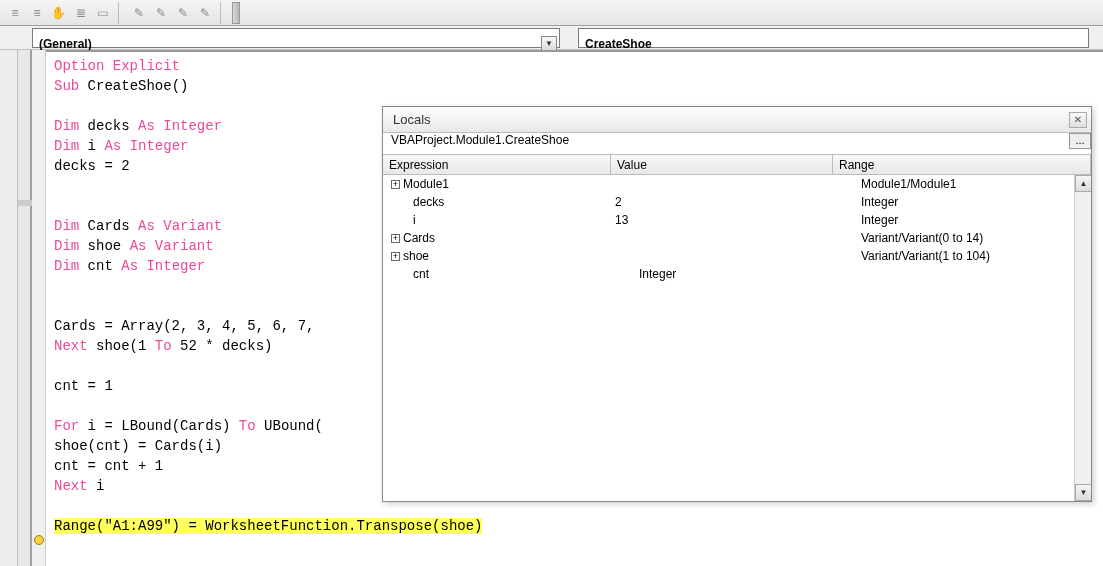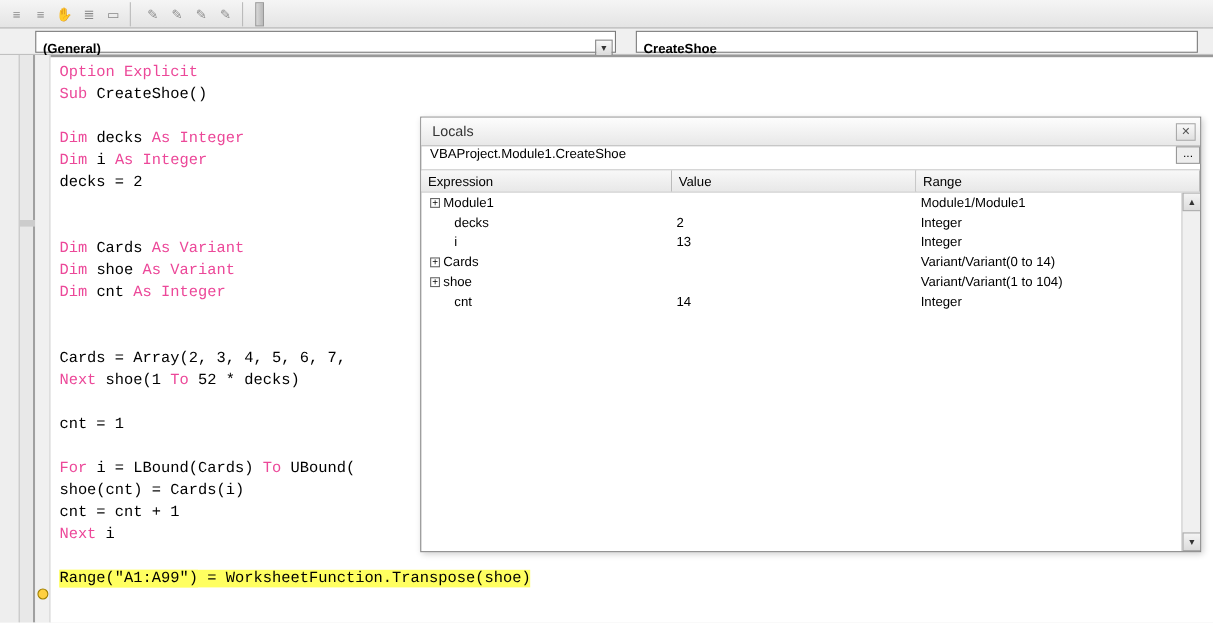--- a/index.html
+++ b/index.html
@@ -172,21 +172,21 @@
   position: relative;
   font-size: 12px;
 }
 .locals-row {
   display: flex;
   height: 18px;
   align-items: center;
 }
 .locals-row .c-expr { width: 228px; padding-left: 8px; display:flex; align-items:center; gap:3px;}
 .locals-row .c-val  { width: 222px; padding-left: 4px; }
-.locals-row .c-type { flex:1; padding-left: 4px; }
+.locals-row .c-type { flex:1; padding-left: 4px; margin-left: 24px; }
 .tree-toggle {
   width: 9px; height: 9px;
   border: 1px solid #666;
   display:flex;align-items:center;justify-content:center;
   font-size:9px; line-height:7px; background:#fff;
   color:#000;
 }
 .indent1 { padding-left: 30px !important; }
 .scroll-track {
   position:absolute; right:0; top:0; bottom:0; width:17px;
@@ -314,21 +314,20 @@
             <span class="tree-toggle">+</span>
             <span>shoe</span>
           </div>
           <div class="c-val"></div>
           <div class="c-type">Variant/Variant(1 to 104)</div>
         </div>
         <div class="locals-row">
           <div class="c-expr indent1">
             <span>cnt</span>
           </div>
-          <div class="c-val">14</div>
           <div class="c-type">Integer</div>
         </div>
       </div>
     <div class="scroll-track">
       <div class="scroll-btn up">▲</div>
       <div class="scroll-btn down">▼</div>
     </div>
   </div>
 </div>
 

